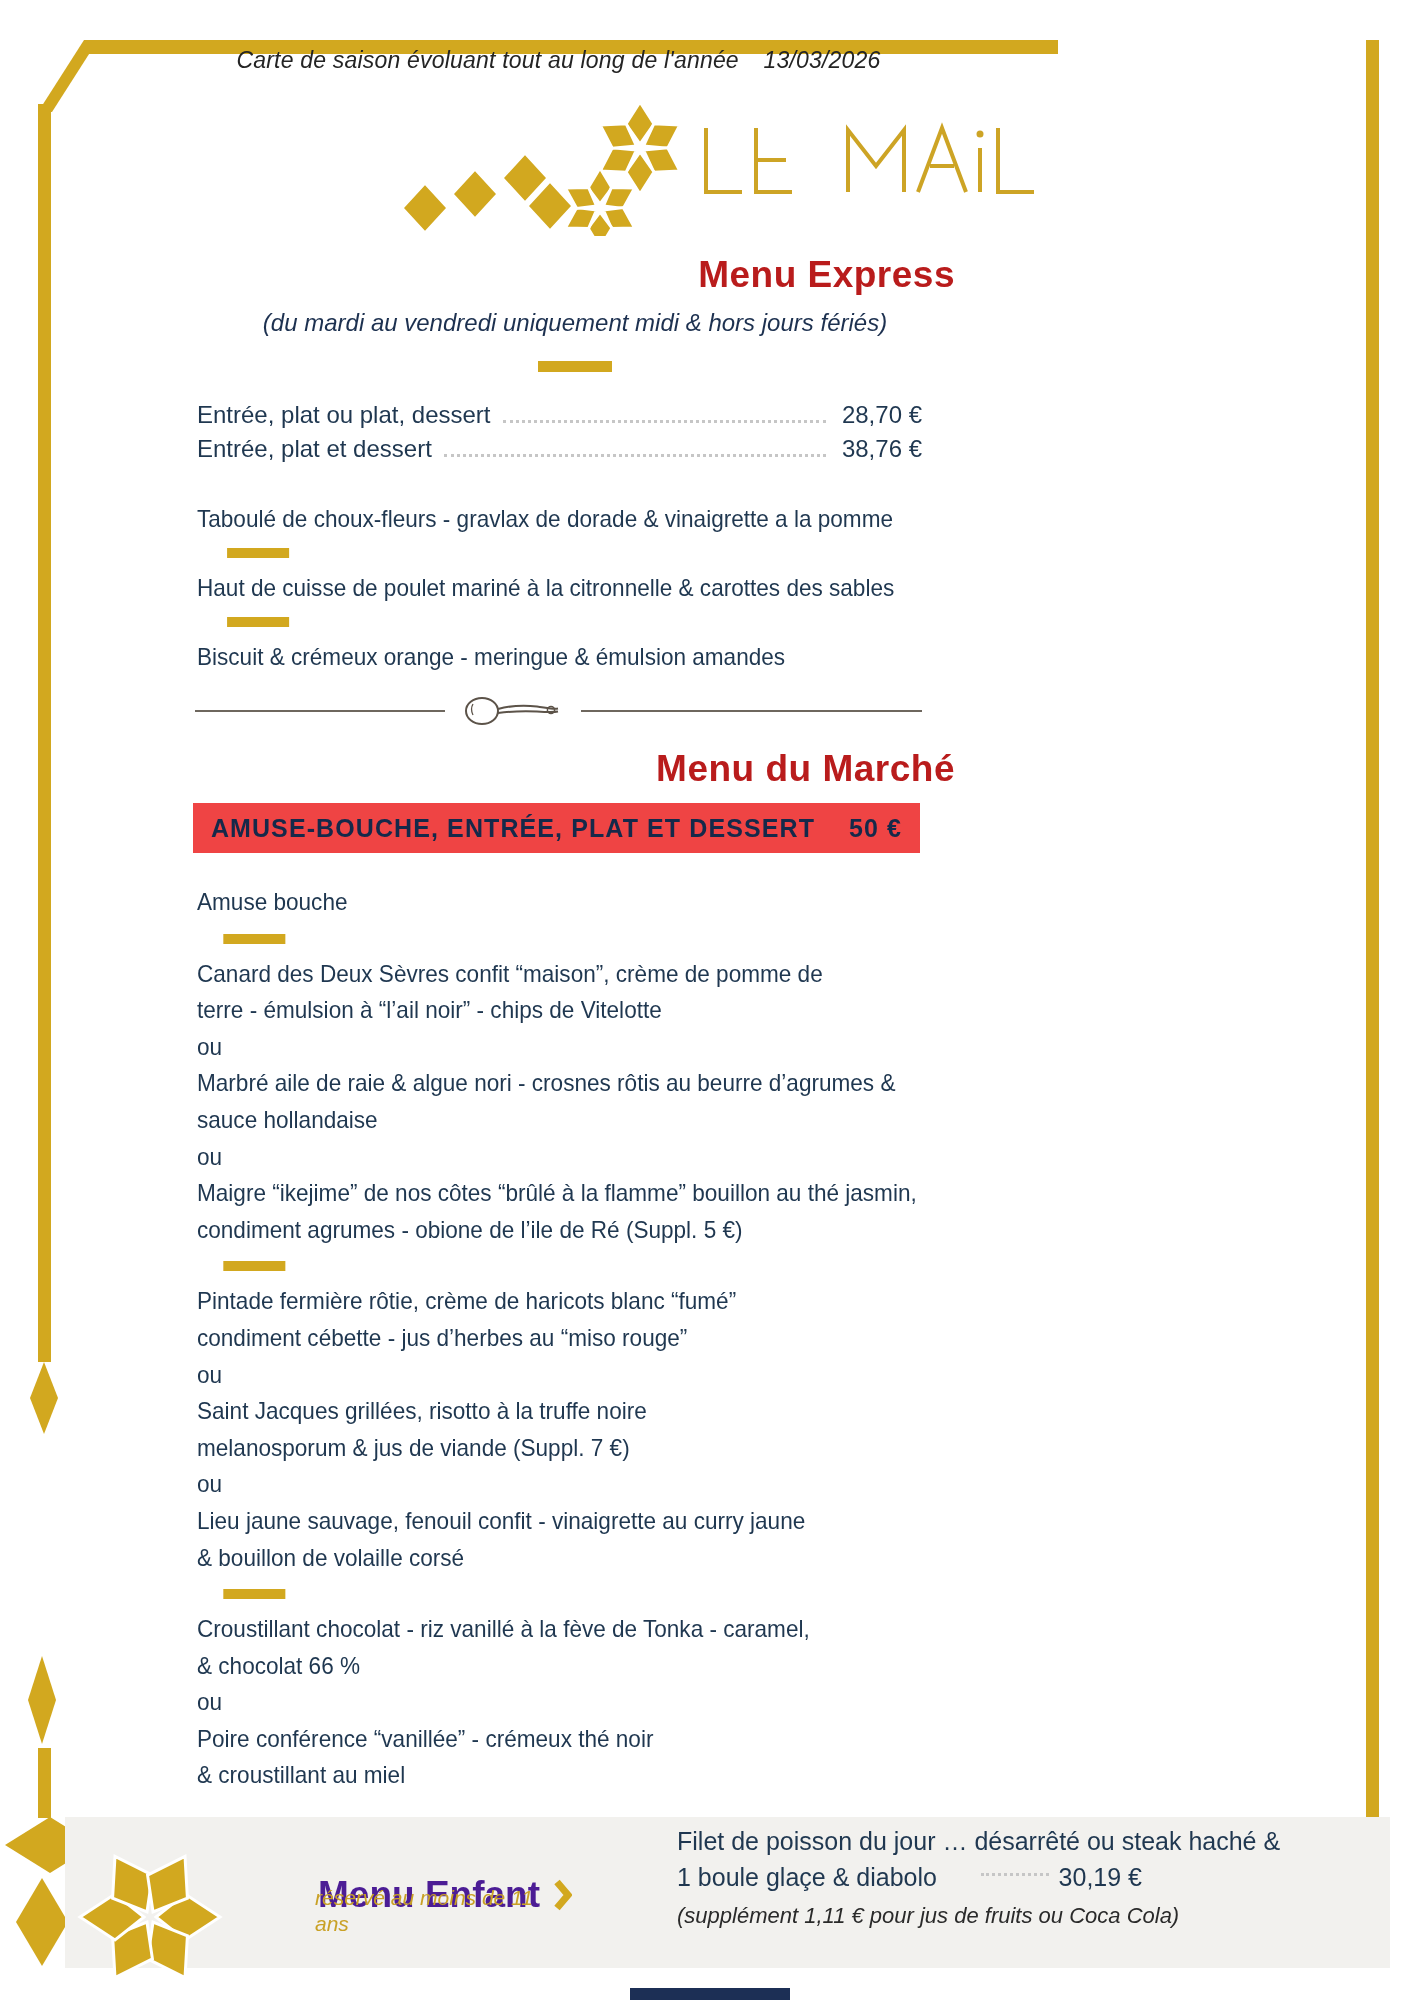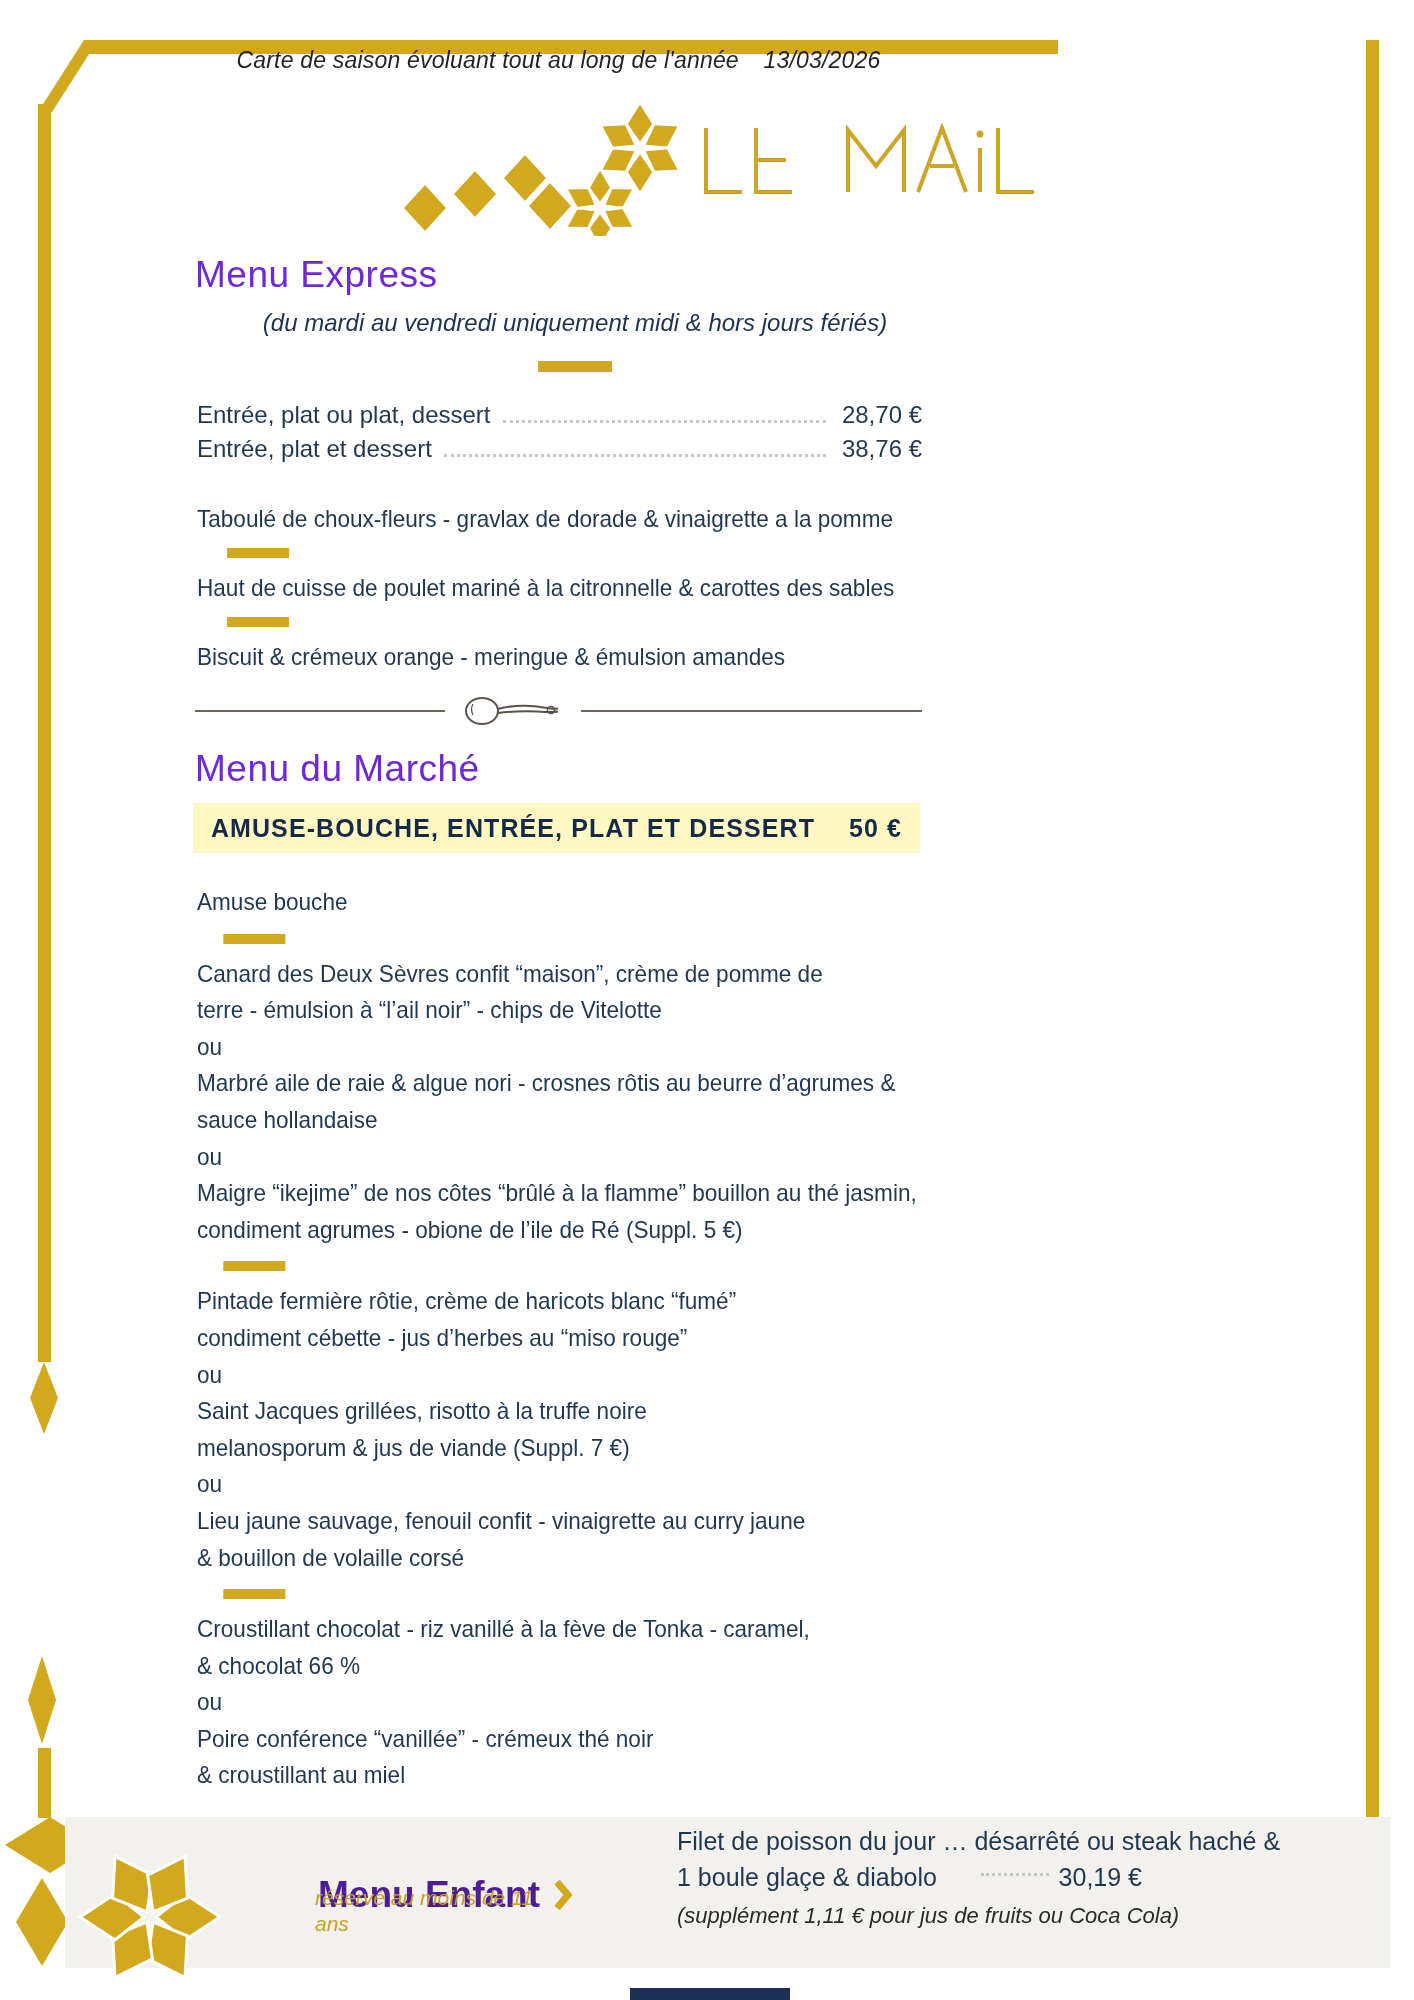--- a/index.html
+++ b/index.html
@@ -8,21 +8,21 @@
   .abs{position:absolute;}
   svg{display:block;}
   .sr{position:absolute;width:1px;height:1px;overflow:hidden;clip:rect(0 0 0 0);}
 
   .tagline{left:195px;top:47px;width:727px;text-align:center;font-style:italic;
            font-size:23px;color:#242424;letter-spacing:.2px;}
   .tagline .date{margin-left:18px;}
 
   .logo{left:370px;top:86px;}
 
-  .h-title{left:195px;width:760px;text-align:left;font-weight:normal;color:#6d28d9;
+  .h-title{left:195px;width:760px;text-align:right;font-weight:bold;color:#b91c1c;
            font-size:37px;letter-spacing:.5px;}
   .h-express{top:254px;}
   .h-marche{top:748px;}
   .sub-express{left:195px;top:309px;width:760px;text-align:center;font-style:italic;
                font-size:24px;color:#1d3150;}
   .divider{left:195px;top:361px;width:760px;display:flex;justify-content:center;}
   .bar{width:74px;height:11px;background:#d2a81f;}
 
   .prices{left:197px;top:401px;width:725px;font-size:24px;color:#1f3750;}
   .price-row{display:flex;align-items:baseline;height:34px;}
@@ -33,21 +33,21 @@
   .course{white-space:nowrap;line-height:26px;}
   .rule{width:66px;height:10px;background:#d2a81f;}
   .courses .rule{margin:16px 0 17px 32px;}
 
   .spoon-row{left:195px;top:694px;width:727px;display:flex;align-items:center;}
   .spoon-line{height:2px;background:#6e675e;}
   .line-l{width:250px;}
   .line-r{flex:1;}
   .spoon-svg{margin:0 18px;}
 
-  .banner{left:193px;top:803px;width:727px;height:50px;background:#fef9c3;
+  .banner{left:193px;top:803px;width:727px;height:50px;background:#ef4444;
           display:flex;align-items:center;justify-content:center;gap:34px;
           font-weight:bold;color:#15294a;font-size:25px;letter-spacing:1.1px;}
 
   .marche-list{left:197px;top:884px;width:960px;font-size:24px;line-height:36.6px;
                color:#1f3750;transform:scaleX(.94);transform-origin:left top;}
   .marche-list .rule{margin:13px 0 12px 28px;}
   .dish{white-space:nowrap;}
 
   .enfant{left:65px;top:1817px;width:1325px;height:151px;background:#f2f1ee;overflow:visible;}
   .enfant-star{left:0;top:-5px;overflow:visible;}

